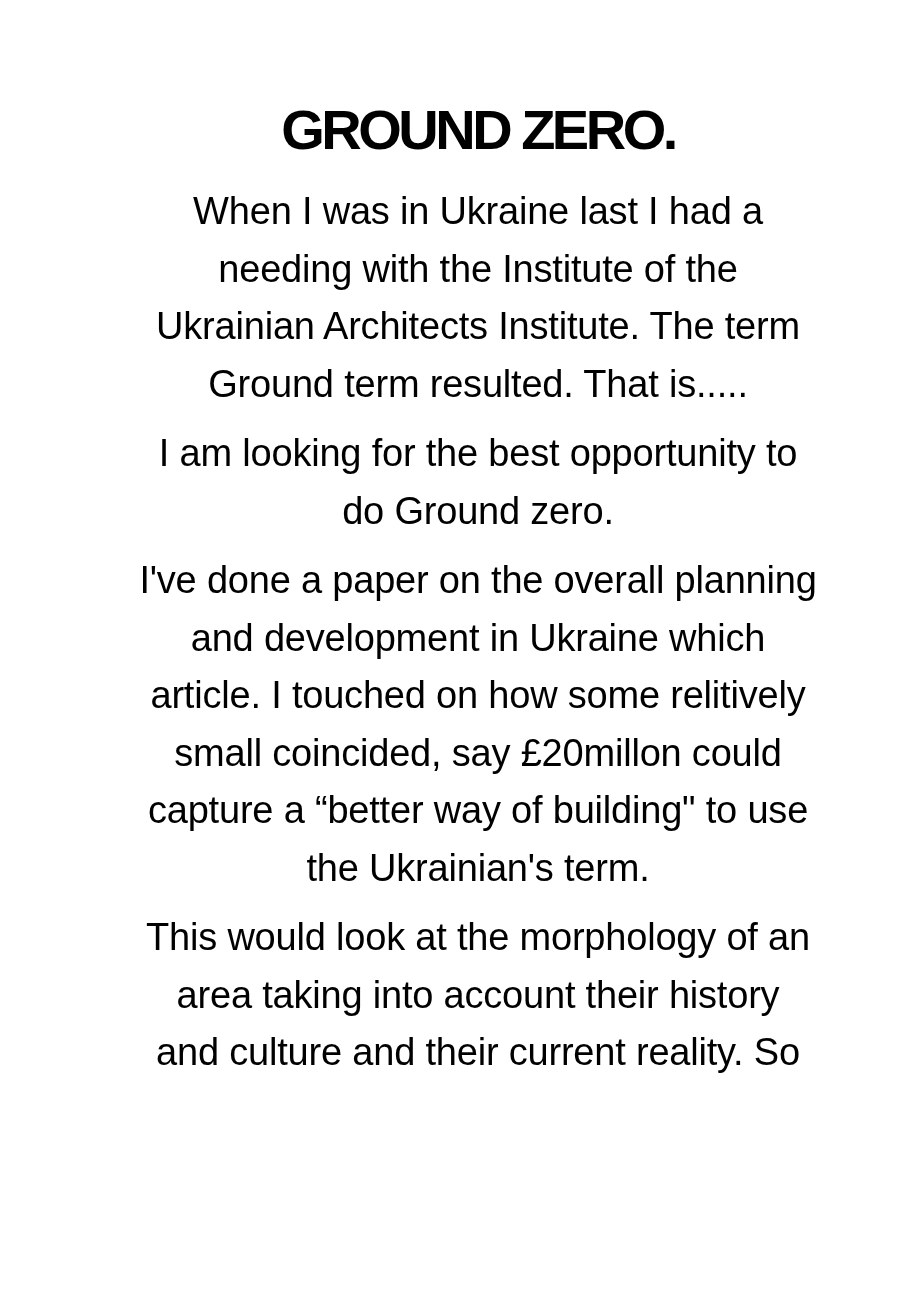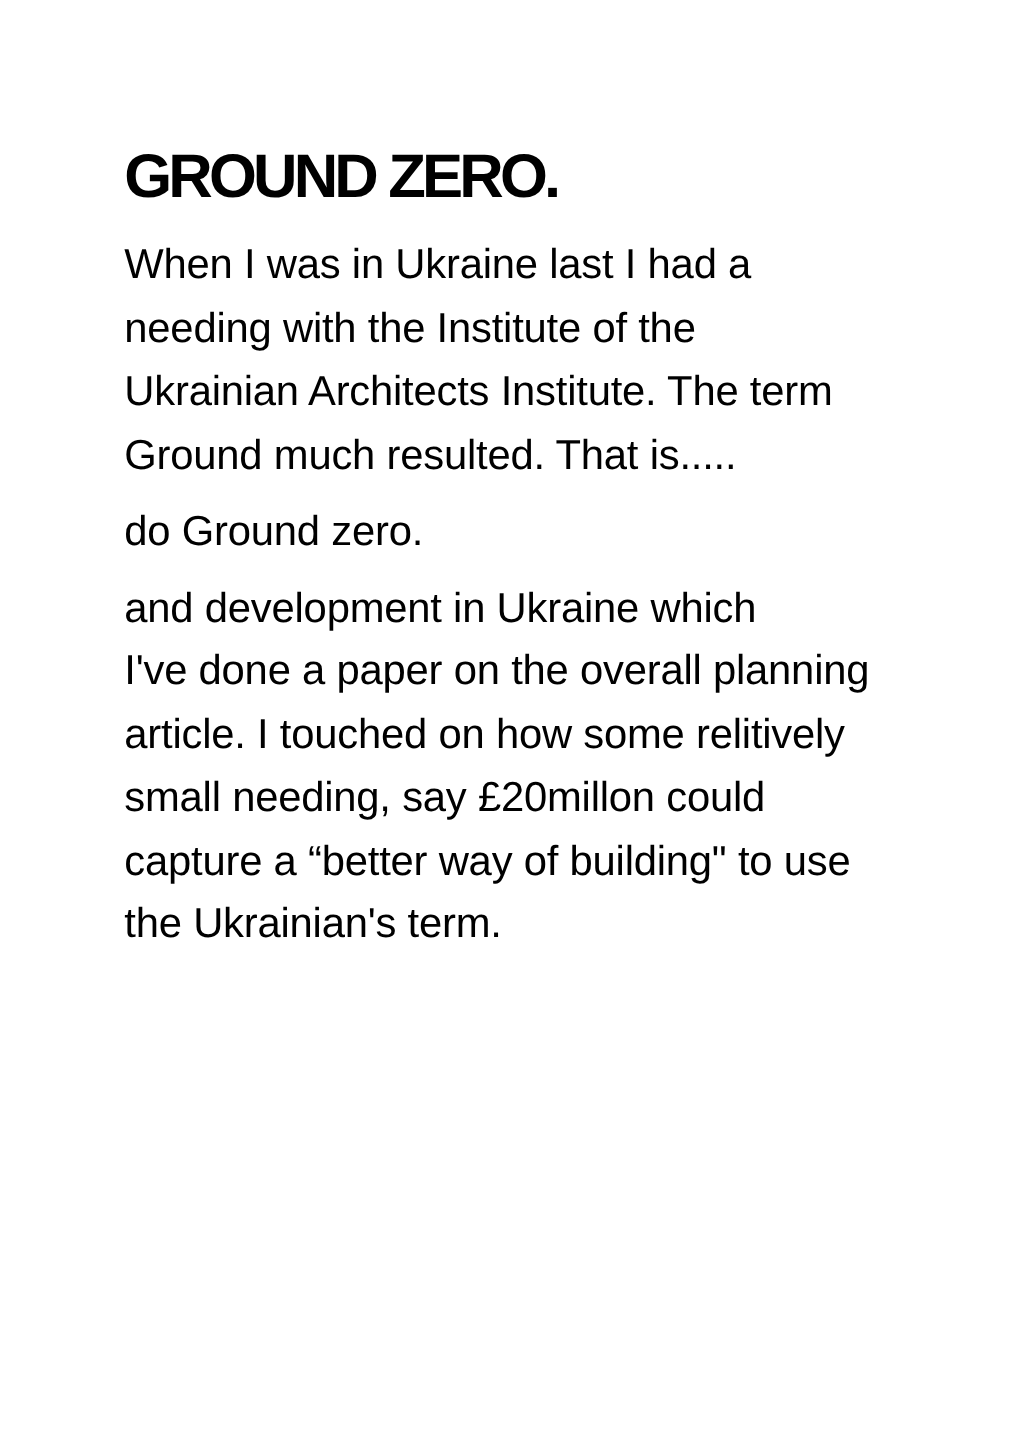--- a/index.html
+++ b/index.html
@@ -12,22 +12,23 @@
     width: 924px;
     height: 1306px;
     background: #ffffff;
     overflow: hidden;
     font-family: "Liberation Sans", sans-serif;
     color: #000000;
   }
   .content {
     position: absolute;
     left: 113px;
-    top: 132px;
+    top: 102px;
     width: 730px;
+    text-align: center;
   }
   .title {
     margin: 0 0 25px 0;
     font-size: 56px;
     line-height: 56px;
     font-weight: 700;
     letter-spacing: -3.5px;
     color: #000000;
     white-space: nowrap;
   }
@@ -52,31 +53,37 @@
 
 <div class="page">
   <div class="content">
 
     <h1 class="title">GROUND ZERO.</h1>
 
     <p class="para">
       <span class="line">When I was in Ukraine last I had a</span>
       <span class="line">needing with the Institute of the</span>
       <span class="line">Ukrainian Architects Institute. The term</span>
-      <span class="line">Ground much resulted. That is.....</span>
+      <span class="line">Ground term resulted. That is.....</span>
     </p>
 
     <p class="para">
+      <span class="line">I am looking for the best opportunity to</span>
       <span class="line">do Ground zero.</span>
     </p>
 
     <p class="para">
+      <span class="line">I've done a paper on the overall planning</span>
       <span class="line">and development in Ukraine which</span>
-      <span class="line">I've done a paper on the overall planning</span>
       <span class="line">article. I touched on how some relitively</span>
-      <span class="line">small needing, say £20millon could</span>
+      <span class="line">small coincided, say £20millon could</span>
       <span class="line">capture a “better way of building" to use</span>
       <span class="line">the Ukrainian's term.</span>
     </p>
 
+    <p class="para">
+      <span class="line">This would look at the morphology of an</span>
+      <span class="line">area taking into account their history</span>
+      <span class="line">and culture and their current reality. So</span>
+    </p>
 
   </div>
 </div>
 
 </body></html>

